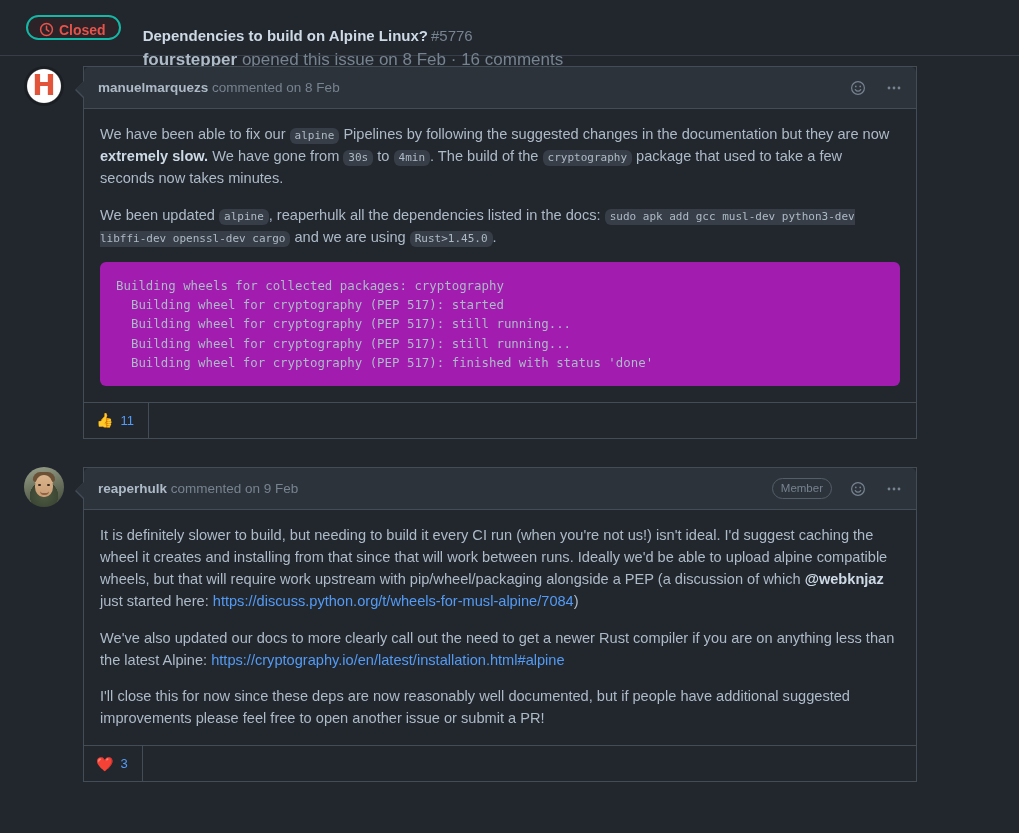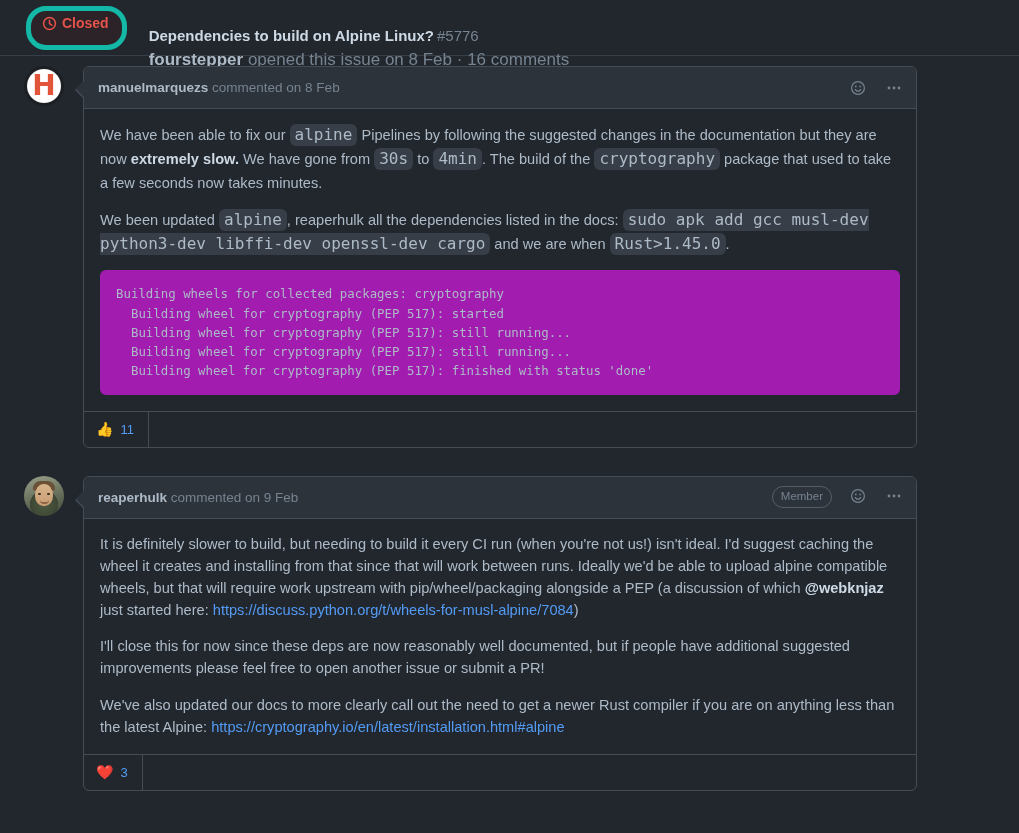--- a/index.html
+++ b/index.html
@@ -17,25 +17,25 @@
     height: 56px;
     border-bottom: 1px solid #373e47;
     display: flex;
     align-items: center;
     padding: 0 16px 0 26px;
   }
   .state-badge {
     display: inline-flex;
     align-items: center;
     gap: 5px;
-    border: 5px solid #14b8a6;
+    border: 2px solid #14b8a6;
     background: #2b2328;
     color: #e5534b;
     border-radius: 20px;
-    padding: 5px 13px 14px 11px;
+    padding: 5px 13px 1px 11px;
     font-size: 14px;
     font-weight: bold;
     line-height: 1;
   }
   .state-badge svg { display: block; }
   .header-texts { margin-left: 22px; line-height: 1.3; }
   .issue-title-row { font-size: 15px; font-weight: bold; color: #cdd9e5; margin-top: 42px; }
   .issue-number { color: #768390; font-weight: normal; margin-left: 3px; }
   .issue-sub { font-size: 17px; color: #768390; margin-top: 3px; }
   .issue-sub b { color: #adbac7; font-weight: bold; }
@@ -94,21 +94,21 @@
     border-bottom: 2px solid #8d6246; border-radius: 0 0 9px 9px;
   }
 
   
   .comment-card {
     position: relative;
     margin-left: 19px;
     flex: 1 1 auto;
     max-width: 834px;
     border: 1px solid #444c56;
-    border-radius: 6px;
+    border-radius: 0;
     background: #22272e;
   }
   .comment-card::before,
   .comment-card::after {
     content: "";
     position: absolute;
     top: 14px;
     width: 0; height: 0;
     border-style: solid;
   }
@@ -127,21 +127,21 @@
     border-bottom: 1px solid #444c56;
     border-radius: 5px 5px 0 0;
     height: 42px;
     display: flex;
     align-items: center;
     padding: 0 12px 0 14px;
     font-size: 13.5px;
     color: #768390;
   }
   .comment-head .author { color: #adbac7; font-weight: bold; }
-  .head-right { margin-left: auto; display: flex; align-items: flex-start; gap: 16px; }
+  .head-right { margin-left: auto; display: flex; align-items: flex-end; gap: 16px; }
   .member-badge {
     border: 1px solid #545d68;
     color: #768390;
     border-radius: 20px;
     padding: 1px 8px 2px;
     font-size: 11.5px;
     line-height: 1.4;
   }
   .icon-btn {
     width: 20px; height: 20px;
@@ -158,21 +158,21 @@
   }
   .comment-body p { margin: 0 0 14px; }
   .comment-body p:last-child { margin-bottom: 0; }
   .comment-body b { color: #cdd9e5; font-weight: bold; }
   .comment-body a { color: #539bf5; text-decoration: none; }
   code.inline {
     background: #373e47;
     border-radius: 6px;
     padding: 1px 5px 2px;
     font-family: "DejaVu Sans Mono", monospace;
-    font-size: 16px;
+    font-size: 11px;
     color: #adbac7;
     white-space: normal;
   }
   pre.codeblock {
     background: #a21caf;
     border-radius: 6px;
     padding: 14px 16px;
     margin: 0;
     font-family: "DejaVu Sans Mono", monospace;
     font-size: 12.4px;
@@ -252,21 +252,21 @@
                   <circle cx="8" cy="8" r="1.4"></circle>
                   <circle cx="13" cy="8" r="1.4"></circle>
               </svg>
             </div>
           </div>
         </div>
 
         <div class="comment-body">
           <p><span>We have been able to fix our </span><code class="inline">alpine</code><span> Pipelines by following the suggested changes in the documentation but they are now </span><b>extremely slow.</b><span> We have gone from </span><code class="inline">30s</code><span> to </span><code class="inline">4min</code><span>. The build of the </span><code class="inline">cryptography</code><span> package that used to take a few seconds now takes minutes.</span></p>
 
-          <p><span>We been updated </span><code class="inline">alpine</code><span>, reaperhulk all the dependencies listed in the docs: </span><code class="inline">sudo apk add gcc musl-dev python3-dev libffi-dev openssl-dev cargo</code><span> and we are when </span><code class="inline">Rust&gt;1.45.0</code><span>.</span></p>
+          <p><span>We been updated </span><code class="inline">alpine</code><span>, reaperhulk all the dependencies listed in the docs: </span><code class="inline">sudo apk add gcc musl-dev python3-dev libffi-dev openssl-dev cargo</code><span> and we are using </span><code class="inline">Rust&gt;1.45.0</code><span>.</span></p>
 
 
           <pre class="codeblock">Building wheels for collected packages: cryptography
   Building wheel for cryptography (PEP 517): started
   Building wheel for cryptography (PEP 517): still running...
   Building wheel for cryptography (PEP 517): still running...
   Building wheel for cryptography (PEP 517): finished with status 'done'</pre>
         </div>
 
         <div class="reactions">
@@ -310,23 +310,23 @@
                   <circle cx="8" cy="8" r="1.4"></circle>
                   <circle cx="13" cy="8" r="1.4"></circle>
               </svg>
             </div>
           </div>
         </div>
 
         <div class="comment-body">
           <p><span>It is definitely slower to build, but needing to build it every CI run (when you're not us!) isn't ideal. I'd suggest caching the wheel it creates and installing from that since that will work between runs. Ideally we'd be able to upload alpine compatible wheels, but that will require work upstream with pip/wheel/packaging alongside a PEP (a discussion of which </span><b>@webknjaz</b><span> just started here: </span><a href="#">https://discuss.python.org/t/wheels-for-musl-alpine/7084</a><span>)</span></p>
 
+          <p><span>We've also updated our docs to more clearly call out the need to get a newer Rust compiler if you are on anything less than the latest Alpine: </span><a href="#">https://cryptography.io/en/latest/installation.html#alpine</a></p>
+
           <p>I'll close this for now since these deps are now reasonably well documented, but if people have additional suggested improvements please feel free to open another issue or submit a PR!</p>
-
-          <p><span>We've also updated our docs to more clearly call out the need to get a newer Rust compiler if you are on anything less than the latest Alpine: </span><a href="#">https://cryptography.io/en/latest/installation.html#alpine</a></p>
         </div>
 
         <div class="reactions">
           <div class="reaction-pill">
             <span class="reaction-emoji">❤️</span>
             <span>3</span>
           </div>
           <div class="reaction-rest"></div>
         </div>
 

